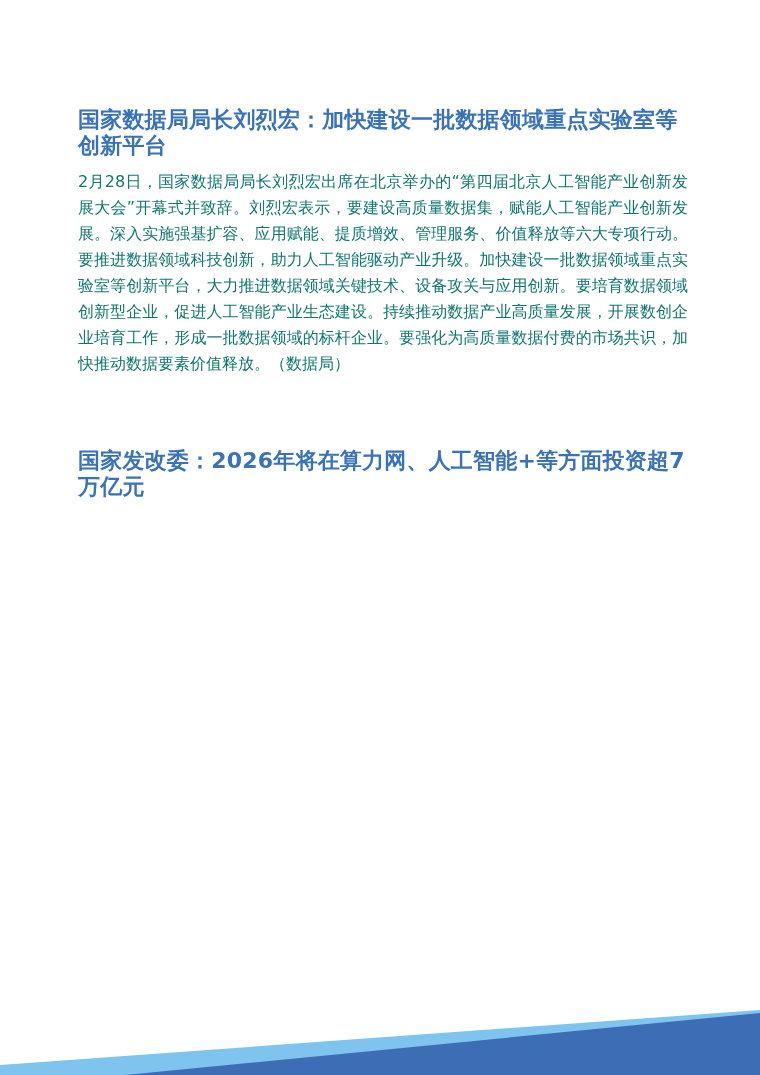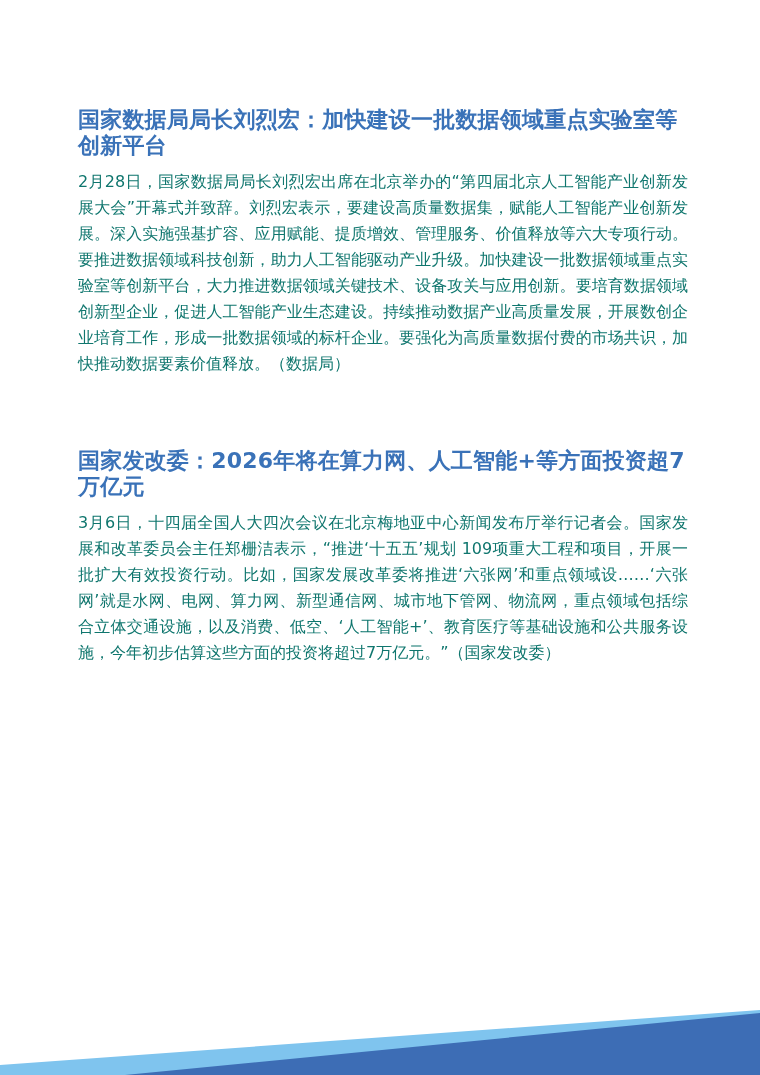--- a/index.html
+++ b/index.html
@@ -57,21 +57,20 @@
 
 <div class="page">
 
   <section class="article" id="article-1">
     <h2 class="article-title">国家数据局局长刘烈宏：加快建设一批数据领域重点实验室等创新平台</h2>
     <p class="article-body">2月28日，国家数据局局长刘烈宏出席在北京举办的“第四届北京人工智能产业创新发展大会”开幕式并致辞。刘烈宏表示，要建设高质量数据集，赋能人工智能产业创新发展。深入实施强基扩容、应用赋能、提质增效、管理服务、价值释放等六大专项行动。要推进数据领域科技创新，助力人工智能驱动产业升级。加快建设一批数据领域重点实验室等创新平台，大力推进数据领域关键技术、设备攻关与应用创新。要培育数据领域创新型企业，促进人工智能产业生态建设。持续推动数据产业高质量发展，开展数创企业培育工作，形成一批数据领域的标杆企业。要强化为高质量数据付费的市场共识，加快推动数据要素价值释放。（数据局）</p>
   </section>
 
   <section class="article" id="article-2">
     <h2 class="article-title">国家发改委：2026年将在算力网、人工智能+等方面投资超7万亿元</h2>
-    <p class="article-body">3月6日，十四届全国人大四次会议在北京梅地亚中心新闻发布厅举行记者会。国家发展和改革委员会主任郑栅洁表示，“推进‘十五五’规划 109项重大工程和项目，开展一批扩大有效投资行动。比如，国家发展改革委将推进‘六张网’和重点领域设……‘六张网’就是水网、电网、算力网、新型通信网、城市地下管网、物流网，重点领域包括综合立体交通设施，以及消费、低空、‘人工智能+’、教育医疗等基础设施和公共服务设施，今年初步估算这些方面的投资将超过7万亿元。”（国家发改委）</p>
   </section>
 
   <section class="article" id="article-3">
   </section>
 
   <svg class="footer-deco" viewBox="0 0 760 85" preserveAspectRatio="none">
     <polygon points="0,85 0,75 760,20 760,85" fill="#7fc4ee"></polygon>
     <polygon points="125,85 760,23 760,85" fill="#3d6db5"></polygon>
   </svg>
 

